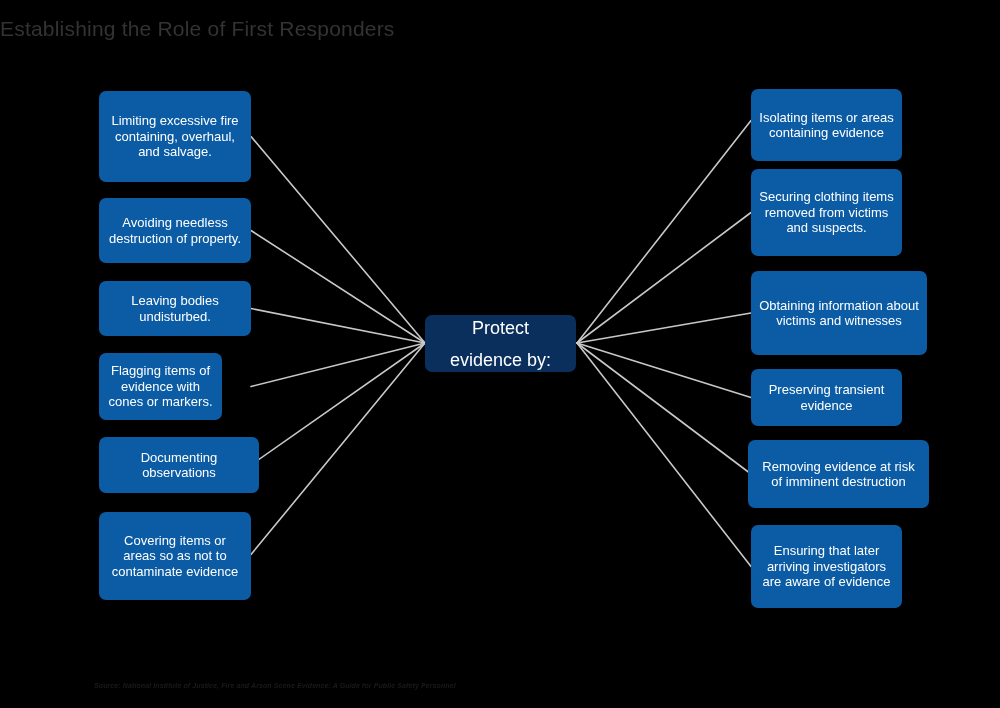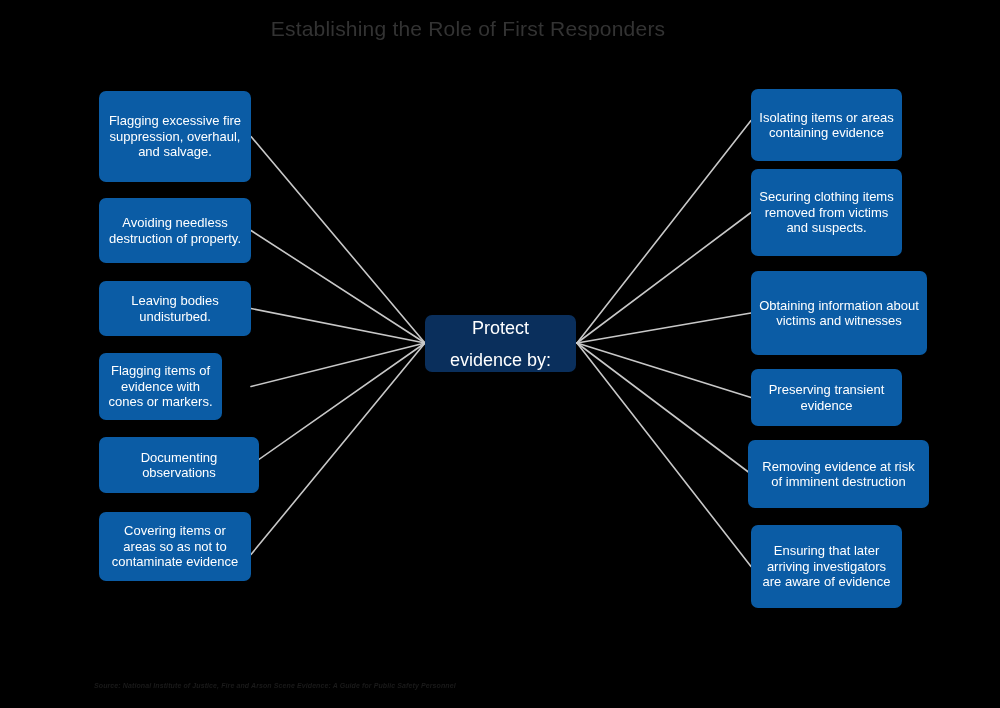--- a/index.html
+++ b/index.html
@@ -6,22 +6,22 @@
   html,body{margin:0;padding:0;background:#000;}
   body{
     width:1000px;height:708px;overflow:hidden;position:relative;
     font-family:"Liberation Sans","DejaVu Sans",sans-serif;
     -webkit-font-smoothing:antialiased;
   }
   #stage{position:absolute;inset:0;width:1000px;height:708px;background:#000;}
 
   
   .title{
-    position:absolute;left:0;top:16px;width:914px;text-align:center;
-    font-size:21px;color:#333333;letter-spacing:.2px;line-height:26px;padding-left:11px;
+    position:absolute;left:0;top:16px;width:914px;text-align:left;
+    font-size:21px;color:#333333;letter-spacing:.2px;line-height:26px;
   }
   .subtitle{
     position:absolute;left:0;top:48px;width:1000px;text-align:center;
     font-size:16px;color:#333333;line-height:20px;
   }
 
   
   #links{position:absolute;left:0;top:0;width:1000px;height:708px;}
 
   
@@ -61,35 +61,35 @@
       <line x1="577" y1="343" x2="751" y2="120.5" stroke="#c8c8c8" stroke-width="1.6" stroke-linecap="round"></line>
       <line x1="577" y1="343" x2="751" y2="212.5" stroke="#c8c8c8" stroke-width="1.6" stroke-linecap="round"></line>
       <line x1="577" y1="343" x2="751" y2="313" stroke="#c8c8c8" stroke-width="1.6" stroke-linecap="round"></line>
       <line x1="577" y1="343" x2="751" y2="397.5" stroke="#c8c8c8" stroke-width="1.6" stroke-linecap="round"></line>
       <line x1="577" y1="343" x2="751" y2="474" stroke="#c8c8c8" stroke-width="1.6" stroke-linecap="round"></line>
       <line x1="577" y1="343" x2="751" y2="566.5" stroke="#c8c8c8" stroke-width="1.6" stroke-linecap="round"></line>
     </svg>
 
   <div id="left-col">
       <div class="node" style="left: 99px; top: 91px; width: 152px; height: 91px;">
-        <span>Flagging excessive fire suppression, overhaul, and salvage.</span>
+        <span>Limiting excessive fire containing, overhaul, and salvage.</span>
       </div>
       <div class="node" style="left: 99px; top: 198px; width: 152px; height: 65px;">
         <span>Avoiding needless destruction of property.</span>
       </div>
       <div class="node" style="left: 99px; top: 281px; width: 152px; height: 55px;">
         <span>Leaving bodies undisturbed.</span>
       </div>
       <div class="node" style="left: 99px; top: 353px; width: 123px; height: 67px;">
         <span>Flagging items of evidence with cones or markers.</span>
       </div>
       <div class="node" style="left: 99px; top: 437px; width: 160px; height: 56px;">
         <span>Documenting observations</span>
       </div>
-      <div class="node" style="left: 99px; top: 512px; width: 152px; height: 69px; justify-content: flex-end;">
+      <div class="node" style="left: 99px; top: 512px; width: 152px; height: 88px; justify-content: flex-end;">
         <span>Covering items or areas so as not to contaminate evidence</span>
       </div>
     </div>
   <div id="right-col">
       <div class="node" style="left: 751px; top: 89px; width: 151px; height: 72px;">
         <span>Isolating items or areas containing evidence</span>
       </div>
       <div class="node" style="left: 751px; top: 169px; width: 151px; height: 87px;">
         <span>Securing clothing items removed from victims and suspects.</span>
       </div>

